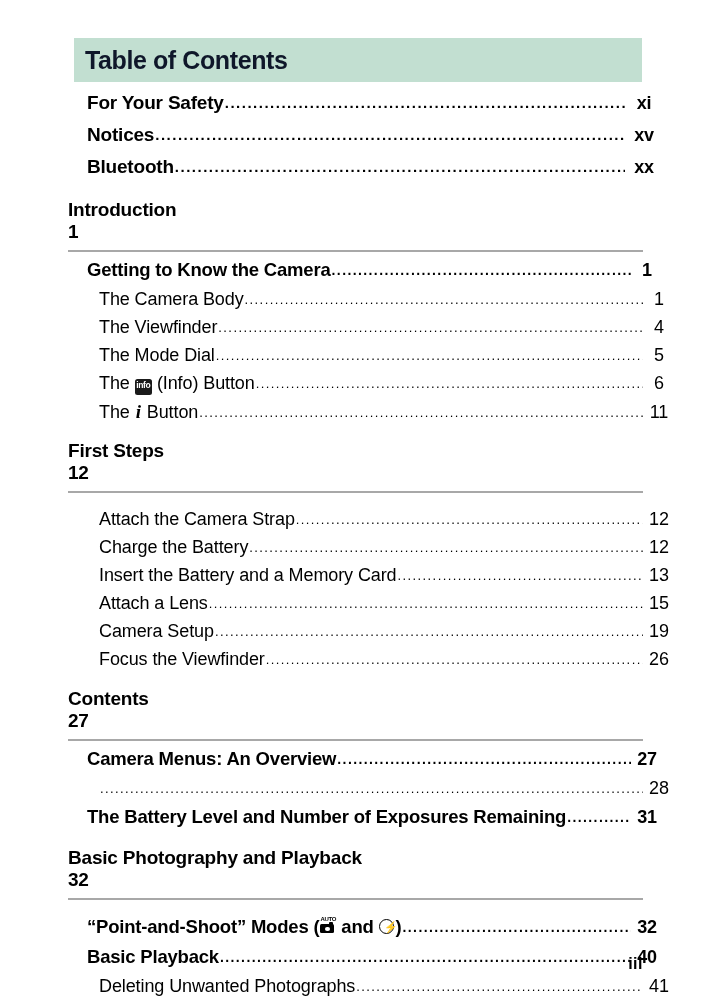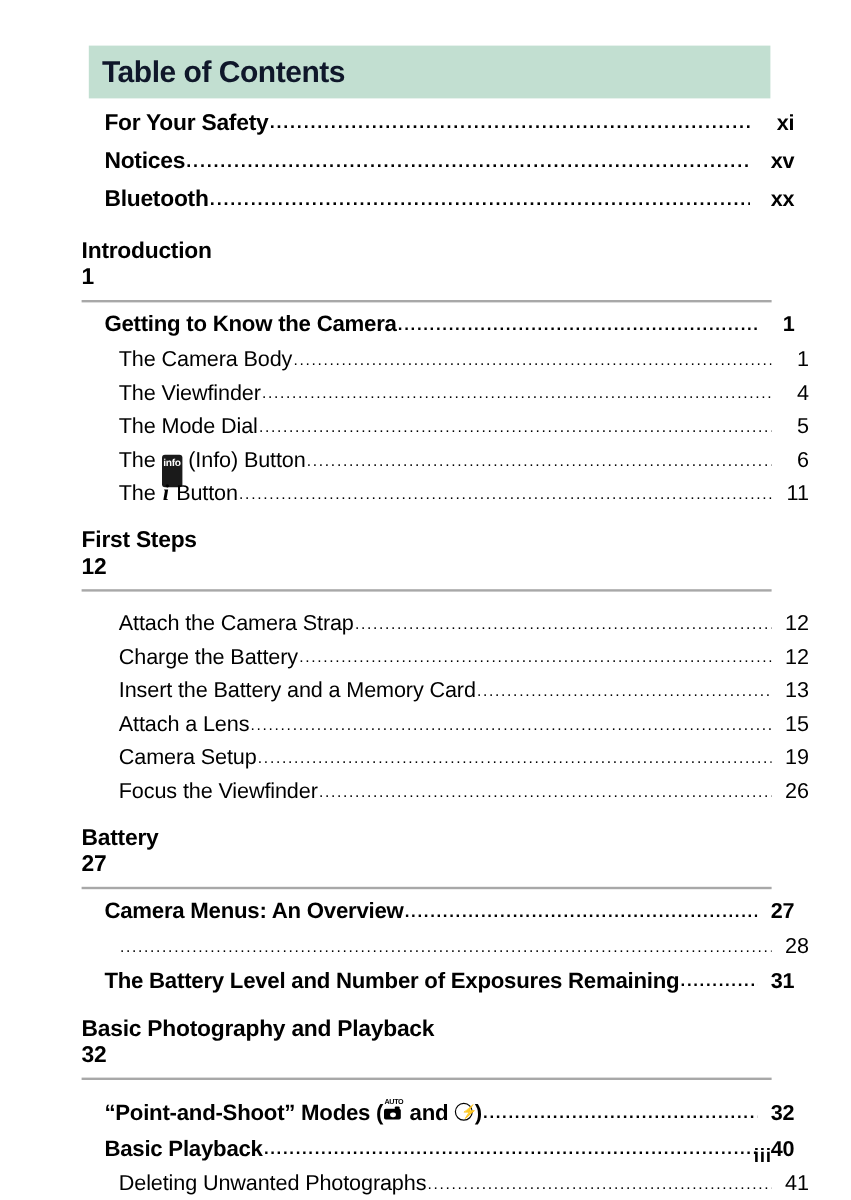--- a/index.html
+++ b/index.html
@@ -68,21 +68,21 @@
     position: relative;
     bottom: 1px;
   }
   .row .leader::before {
     content: "......................................................................................................................................................................";
     letter-spacing: 1.2px;
     font-size: 14px;
   }
   .row .pageno {
     flex: 0 0 auto;
-    text-align: right;
+    text-align: center;
   }
 
   
   .row-front {
     font-size: 19px;
     font-weight: bold;
     letter-spacing: -0.2px;
     height: 32px;
     padding-left: 19px;
   }
@@ -136,21 +136,21 @@
 
   
   .ico-info {
     display: inline-block;
     background: #1a1a1a;
     color: #ffffff;
     font-size: 8.5px;
     font-weight: bold;
     font-family: "Liberation Sans", sans-serif;
     line-height: 13px;
-    height: 27px;
+    height: 16px;
     padding: 0 1.5px;
     border-radius: 2.5px;
     vertical-align: 1px;
     letter-spacing: -0.3px;
   }
   .ico-i {
     font-family: "Liberation Serif", serif;
     font-style: italic;
     font-weight: bold;
     font-size: 19px;
@@ -333,21 +333,21 @@
       <span class="pageno">19</span>
     </div>
 
     <div class="row row-l2">
       <span class="label">Focus the Viewfinder</span>
       <span class="leader"></span>
       <span class="pageno">26</span>
     </div>
 
     <div class="chapter">
-      <span>Battery</span>
+      <span>Contents</span>
       <span class="pageno">27</span>
     </div>
     <div class="rule"></div>
 
     <div class="row row-l1">
       <span class="label">Camera Menus: An Overview</span>
       <span class="leader"></span>
       <span class="pageno">27</span>
     </div>
 

